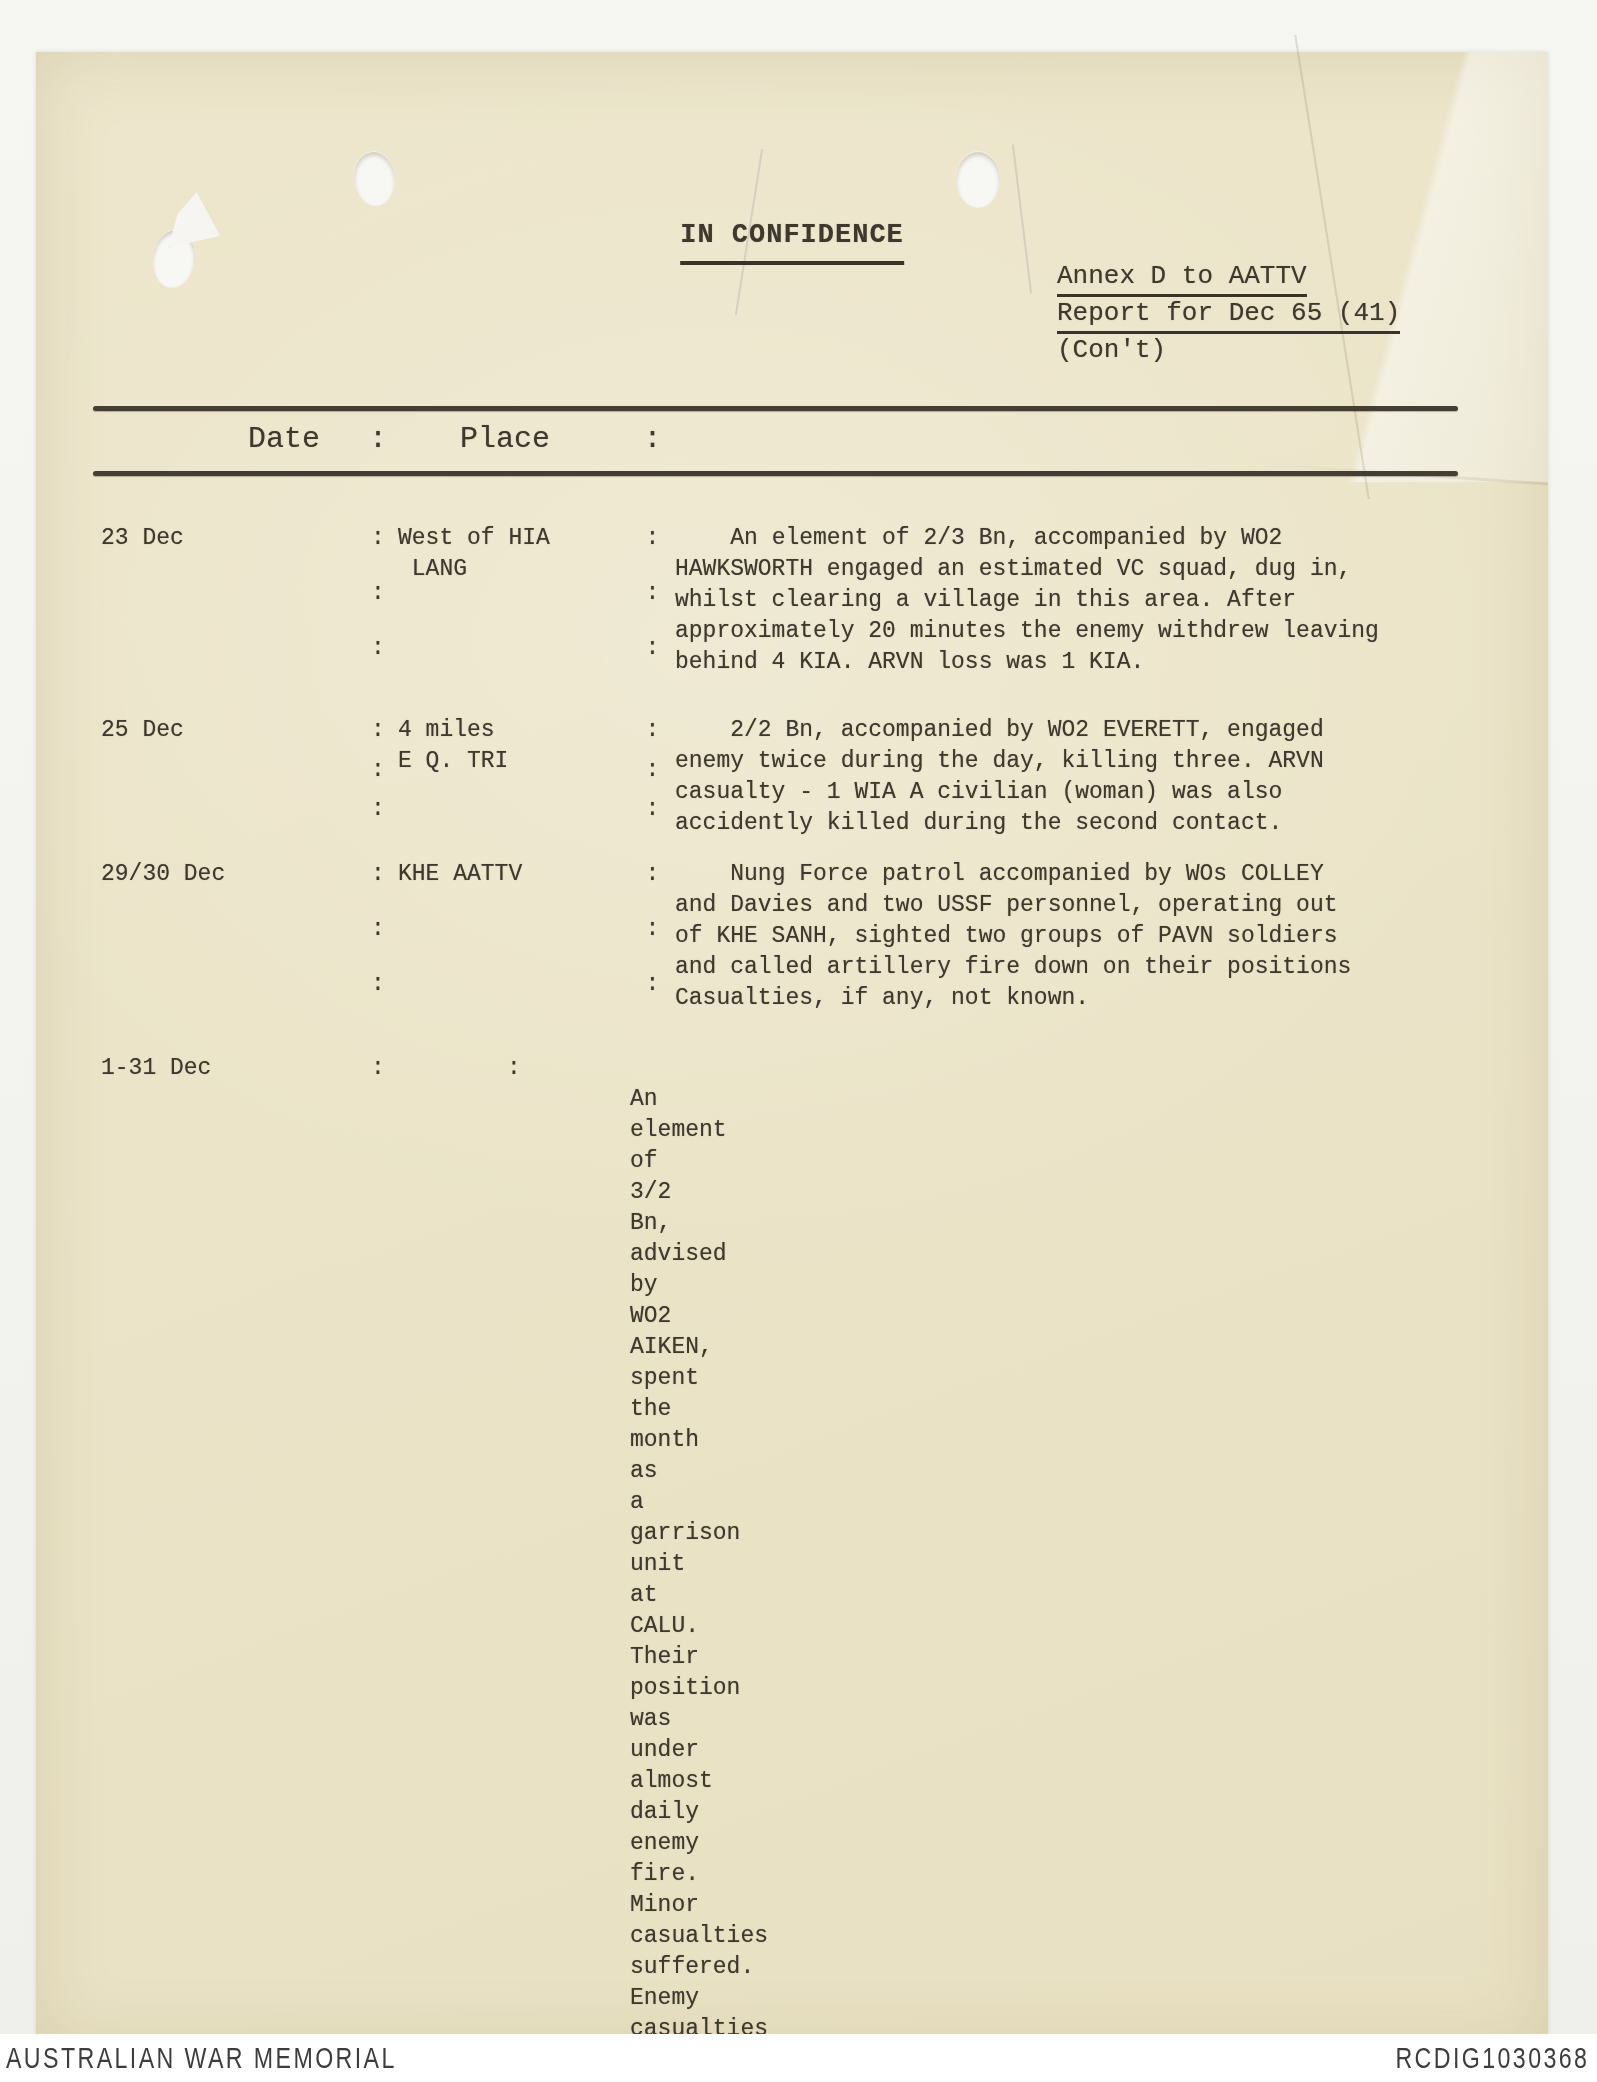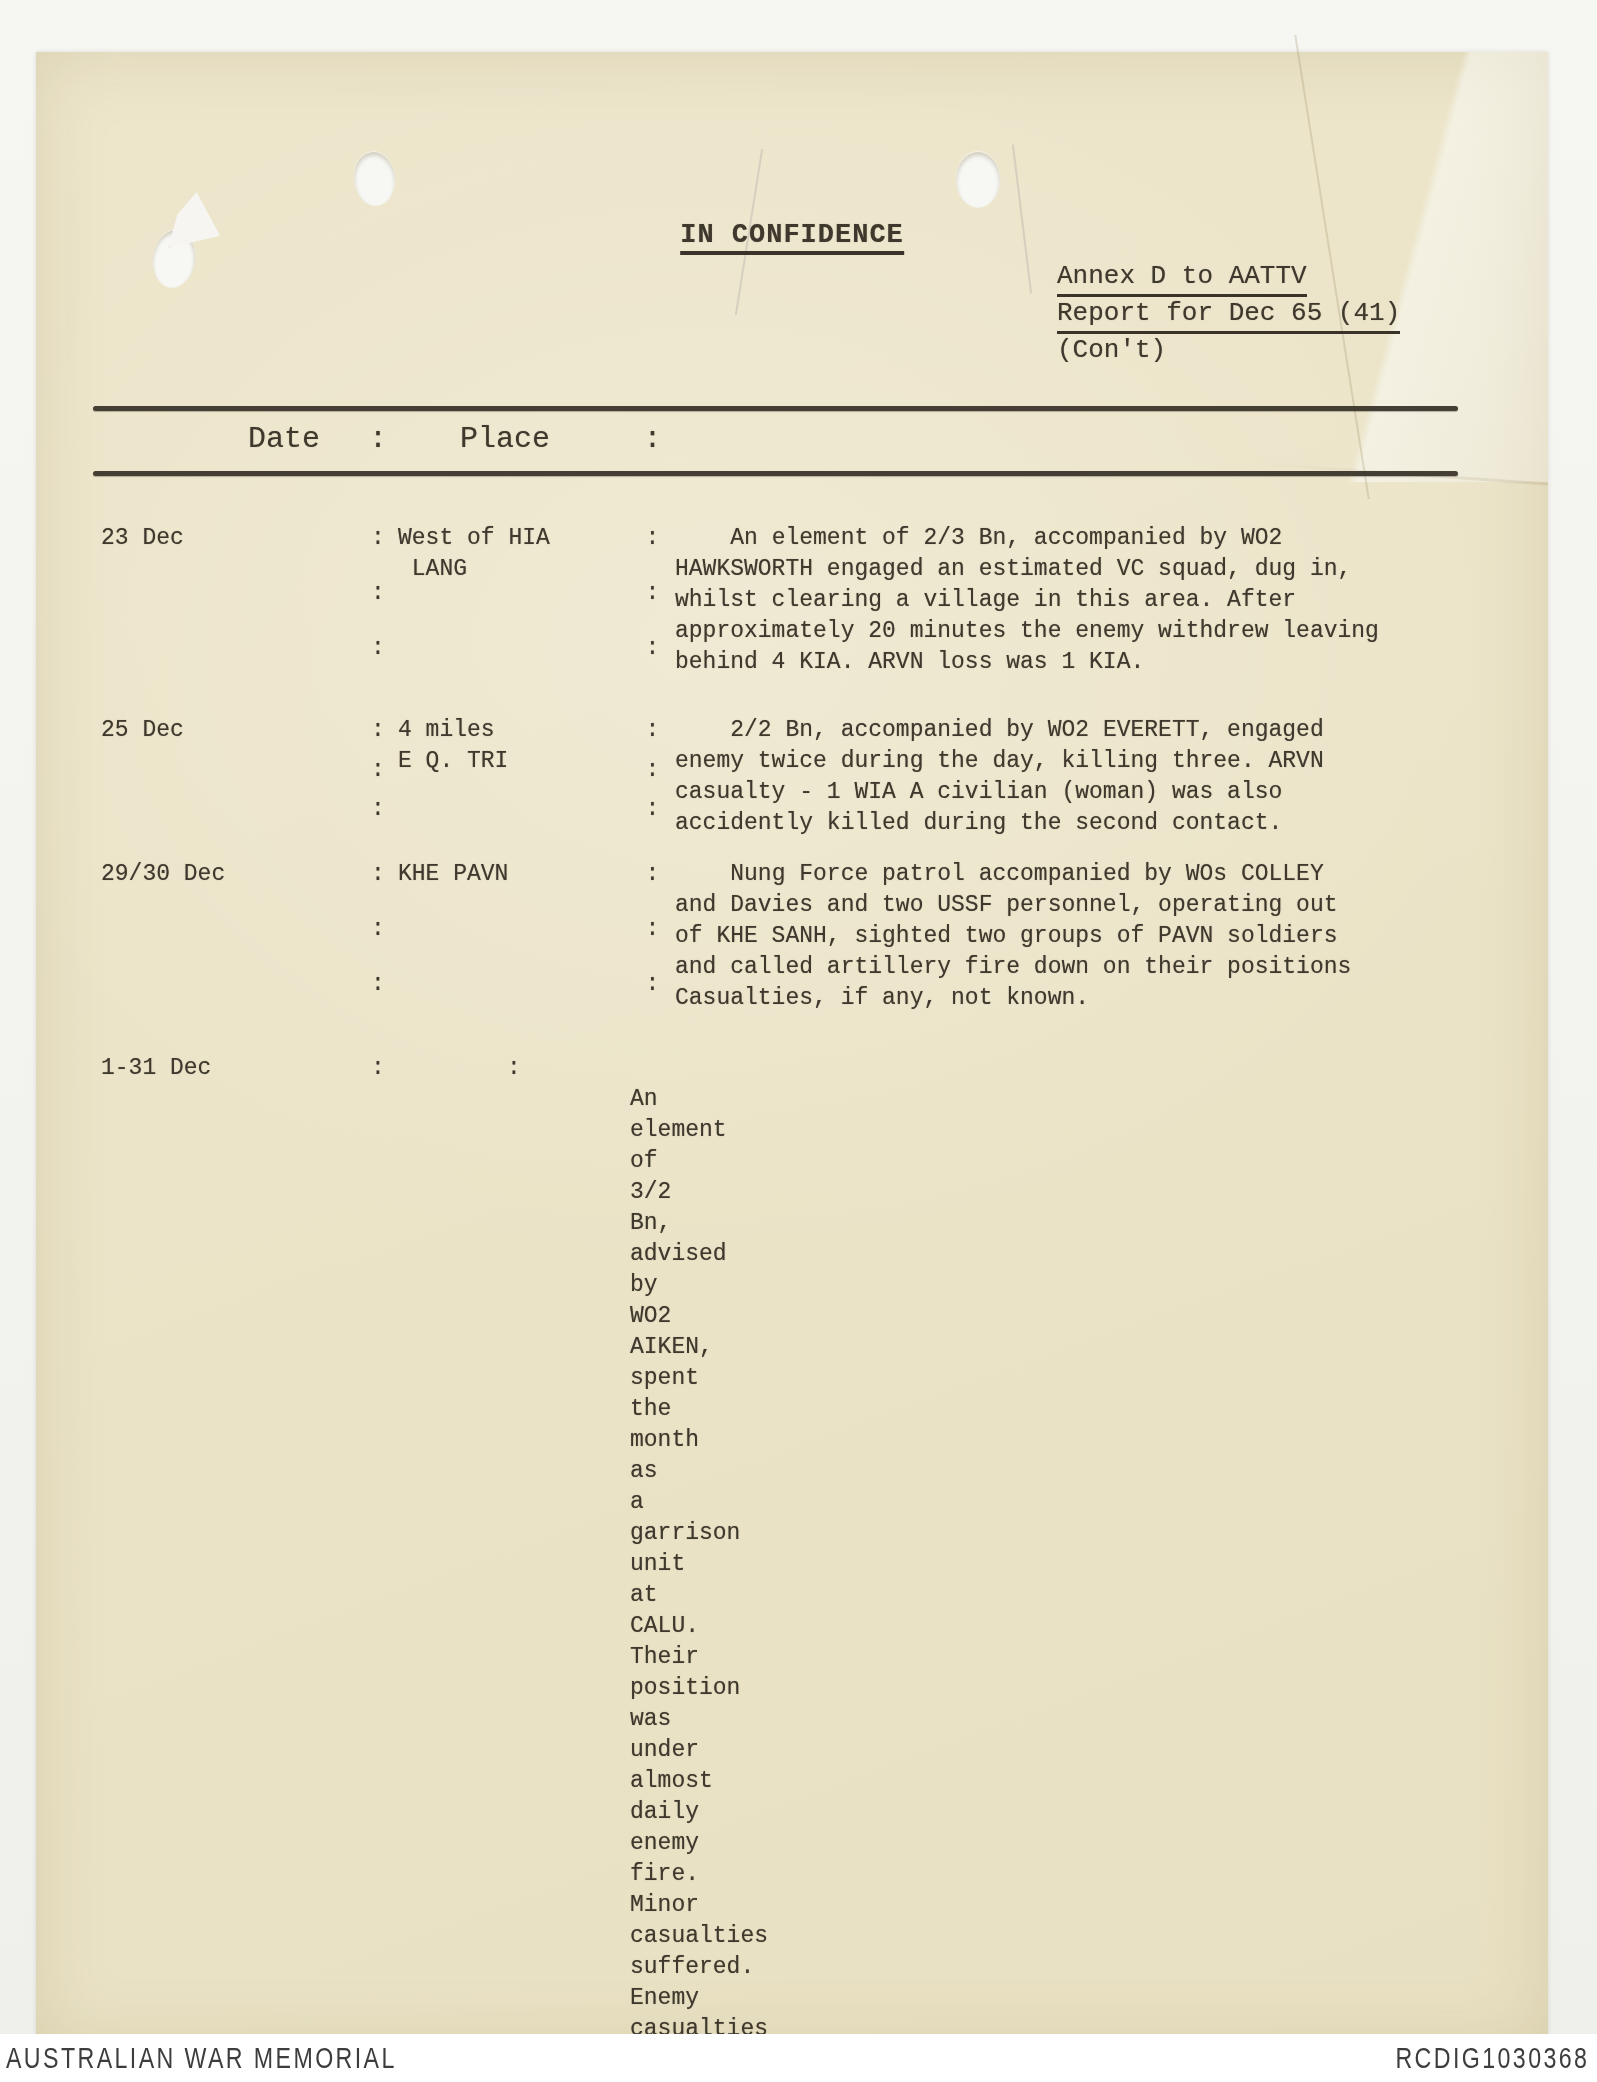--- a/index.html
+++ b/index.html
@@ -43,21 +43,21 @@
   .tear {
     position:absolute; left:132px; top:140px; width:52px; height:56px;
     background:#f6f5f1; clip-path:polygon(55% 0, 100% 78%, 0 100%, 18% 40%);
     box-shadow:0 1px 2px rgba(120,105,65,.3);
   }
   
   .tw { text-shadow:0 0 1px rgba(62,56,45,.45); }
   .doc-title {
     position:absolute; top:168px; left:50%; transform:translateX(-50%);
     font-size:27px; font-weight:bold; letter-spacing:1px;
-    border-bottom:4px solid #39332a; padding-bottom:1px; white-space:nowrap;
+    border-bottom:4px solid #39332a; padding-bottom:11px; white-space:nowrap;
   }
   .annex { position:absolute; left:1021px; top:208px; font-size:26px; line-height:33px; }
   .annex .u { display:table; border-bottom:3px solid #39332a; padding-bottom:1px; white-space:nowrap; }
   .annex .nu { display:table; white-space:nowrap; }
   
   .rtable { position:absolute; left:57px; top:354px; width:1365px; }
   .rule {
     height:5px; background:#363027; border-radius:3px; opacity:.92;
     box-shadow:0 1px 1px rgba(54,48,39,.35);
   }
@@ -169,21 +169,21 @@
 accidently killed during the second contact.</div>
     </div>
 
     <div class="grid5 row r3">
       <div class="cell-date">29/30 Dec</div>
       <div class="cell-colon">
         <span>:</span>
         <span>:</span>
         <span>:</span>
       </div>
-      <div class="cell-place">KHE PAVN</div>
+      <div class="cell-place">KHE AATTV</div>
       <div class="cell-colon">
         <span>:</span>
         <span>:</span>
         <span>:</span>
       </div>
       <div class="cell-narr">    Nung Force patrol accompanied by WOs COLLEY
 and Davies and two USSF personnel, operating out
 of KHE SANH, sighted two groups of PAVN soldiers
 and called artillery fire down on their positions
 Casualties, if any, not known.</div>

